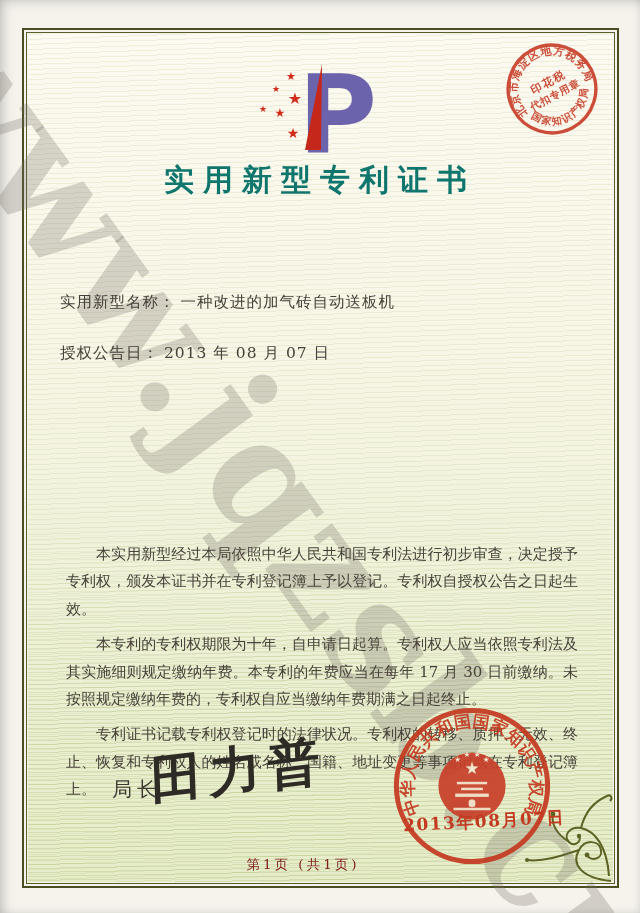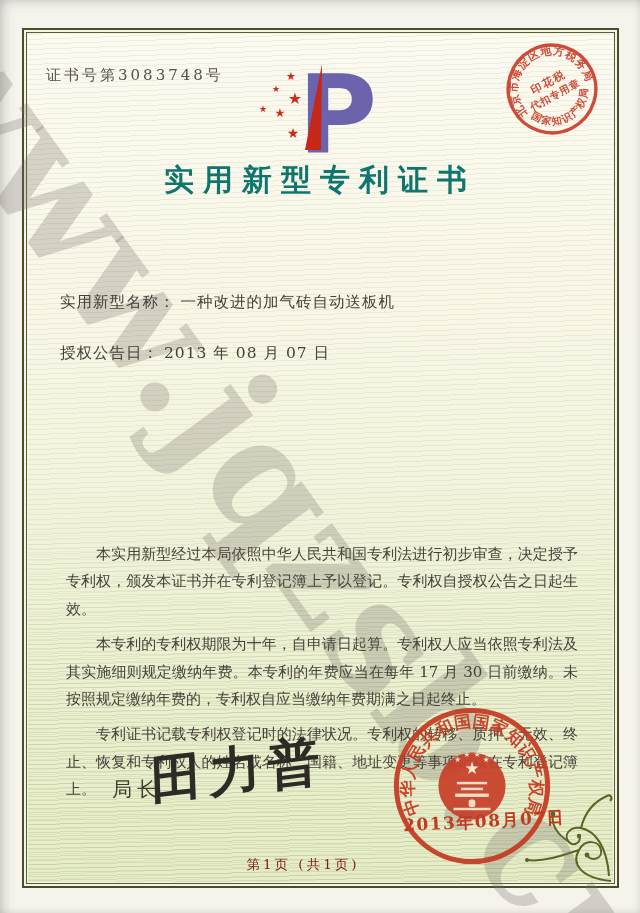--- a/index.html
+++ b/index.html
@@ -81,21 +81,20 @@
         <circle cx="58" cy="60" r="2.2"></circle>
       <circle cx="32" cy="38" r="2.4"></circle>
         <circle cx="6" cy="84" r="2"></circle>
     </g>
   </svg>
 
   <div class="watermark">www.jqzsb.cn</div>
 
   <div class="content">
 
-    <div class="certno">证书号第3083748号</div>
 
     <svg class="logo-svg" viewBox="0 0 130 110">
       <text x="50" y="97" font-size="108" font-weight="bold" font-family="DejaVu Serif, serif" fill="#6c63ad">P</text>
       <polygon points="74,8 57,94 73,94" fill="#c5271b"></polygon>
       <g fill="#d12a18" text-anchor="middle">
         <text x="43" y="24" font-size="11">★</text>
         <text x="28" y="36" font-size="9">★</text>
         <text x="47" y="48" font-size="16">★</text>
         <text x="15" y="56" font-size="9">★</text>
         <text x="32" y="61" font-size="12">★</text>

